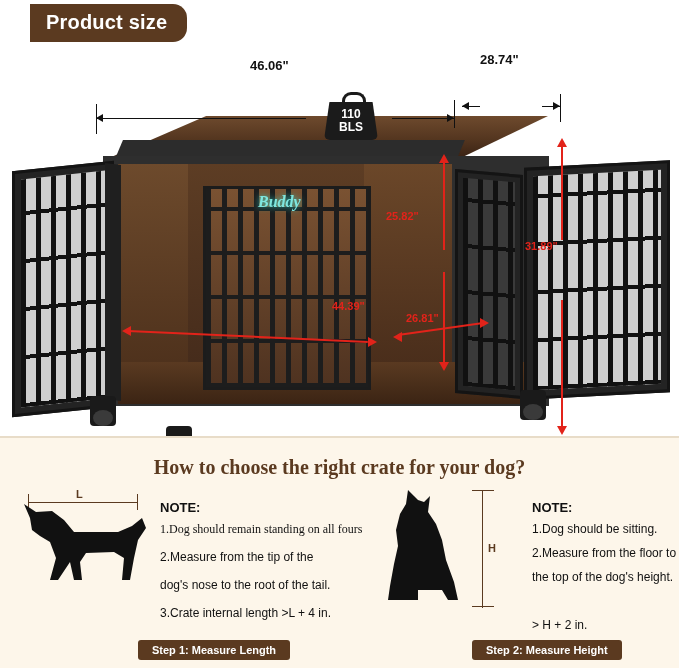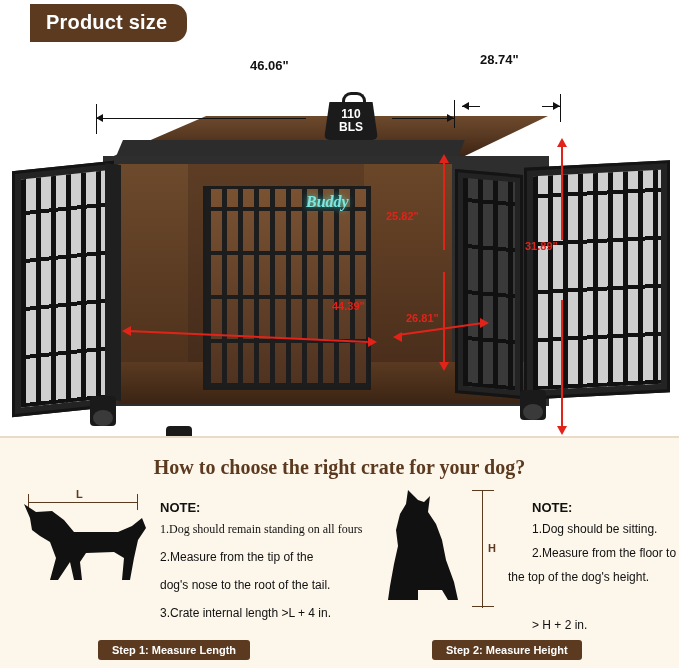--- a/index.html
+++ b/index.html
@@ -143,21 +143,20 @@
     font-size:12px;font-weight:bold;line-height:13px;padding-top:6px;
     box-sizing:border-box;
   }
 
   
   .nameplate{
     position:absolute;left:258px;top:149px;
     color:#7fe7e0;font-size:16px;font-style:italic;font-weight:bold;
     text-shadow:0 0 6px #2ad8cf;
     font-family:"Liberation Serif", serif;
-    margin-left:48px;
   }
 
   
   .dim-label{position:absolute;font-size:13px;font-weight:bold;color:#111;}
   .dim-red{position:absolute;font-size:11px;font-weight:bold;color:#e2231a;}
   .line-h{position:absolute;height:1px;background:#111;}
   .line-v{position:absolute;width:1px;background:#111;}
   .rline-h{position:absolute;height:2px;background:#e2231a;}
   .rline-v{position:absolute;width:2px;background:#e2231a;}
   .arrow{position:absolute;width:0;height:0;}
@@ -176,21 +175,21 @@
   .bottom-title{
     position:absolute;left:0;top:18px;width:679px;text-align:center;
     font-size:20px;font-weight:bold;color:#5b3a20;
     font-family:"Liberation Serif", serif;
   }
   .note-h{font-size:13px;font-weight:bold;color:#111;}
   .note-l{font-size:12px;color:#111;line-height:19px;}
 
   .step-pill{
     position:absolute;background:#5b3a20;color:#fff;
-    font-size:11px;font-weight:bold;padding:4px 14px;border-radius:3px;
+    font-size:11px;font-weight:bold;padding:4px 14px;border-radius:3px;margin-left:40px;
   }
 
   .dogsil{position:absolute;}
 
   .measure-line{position:absolute;background:#5b3a20;}
   .mlabel{position:absolute;font-size:11px;color:#5b3a20;font-weight:bold;}
 
   .hr-top{position:absolute;left:0;top:436px;width:679px;height:2px;background:#e8dcc8;}
 </style>
 </head>
@@ -308,19 +307,19 @@
     </svg>
 
     <div class="measure-line" style="left:482px;top:52px;width:1px;height:118px;"></div>
     <div class="measure-line" style="left:472px;top:52px;width:22px;height:1px;"></div>
     <div class="measure-line" style="left:472px;top:168px;width:22px;height:1px;"></div>
     <div class="mlabel" style="left:488px;top:104px;">H</div>
 
     <div class="note-h" style="position:absolute;left:532px;top:62px;">NOTE:</div>
     <div class="note-l" style="position:absolute;left:532px;top:82px;">1.Dog should be sitting.</div>
     <div class="note-l" style="position:absolute;left:532px;top:106px;">2.Measure from the floor to</div>
-    <div class="note-l" style="position:absolute;left:508px;top:130px;">the top of  the dog's height.</div>
+    <div class="note-l" style="position:absolute;left:532px;top:130px;">the top of  the dog's height.</div>
     <div class="note-l" style="position:absolute;left:532px;top:178px;">&gt; H + 2 in.</div>
 
     <div class="step-pill" style="left:432px;top:202px;">Step 2: Measure Height</div>
   </div>
 
 </div>
 
 </body></html>

